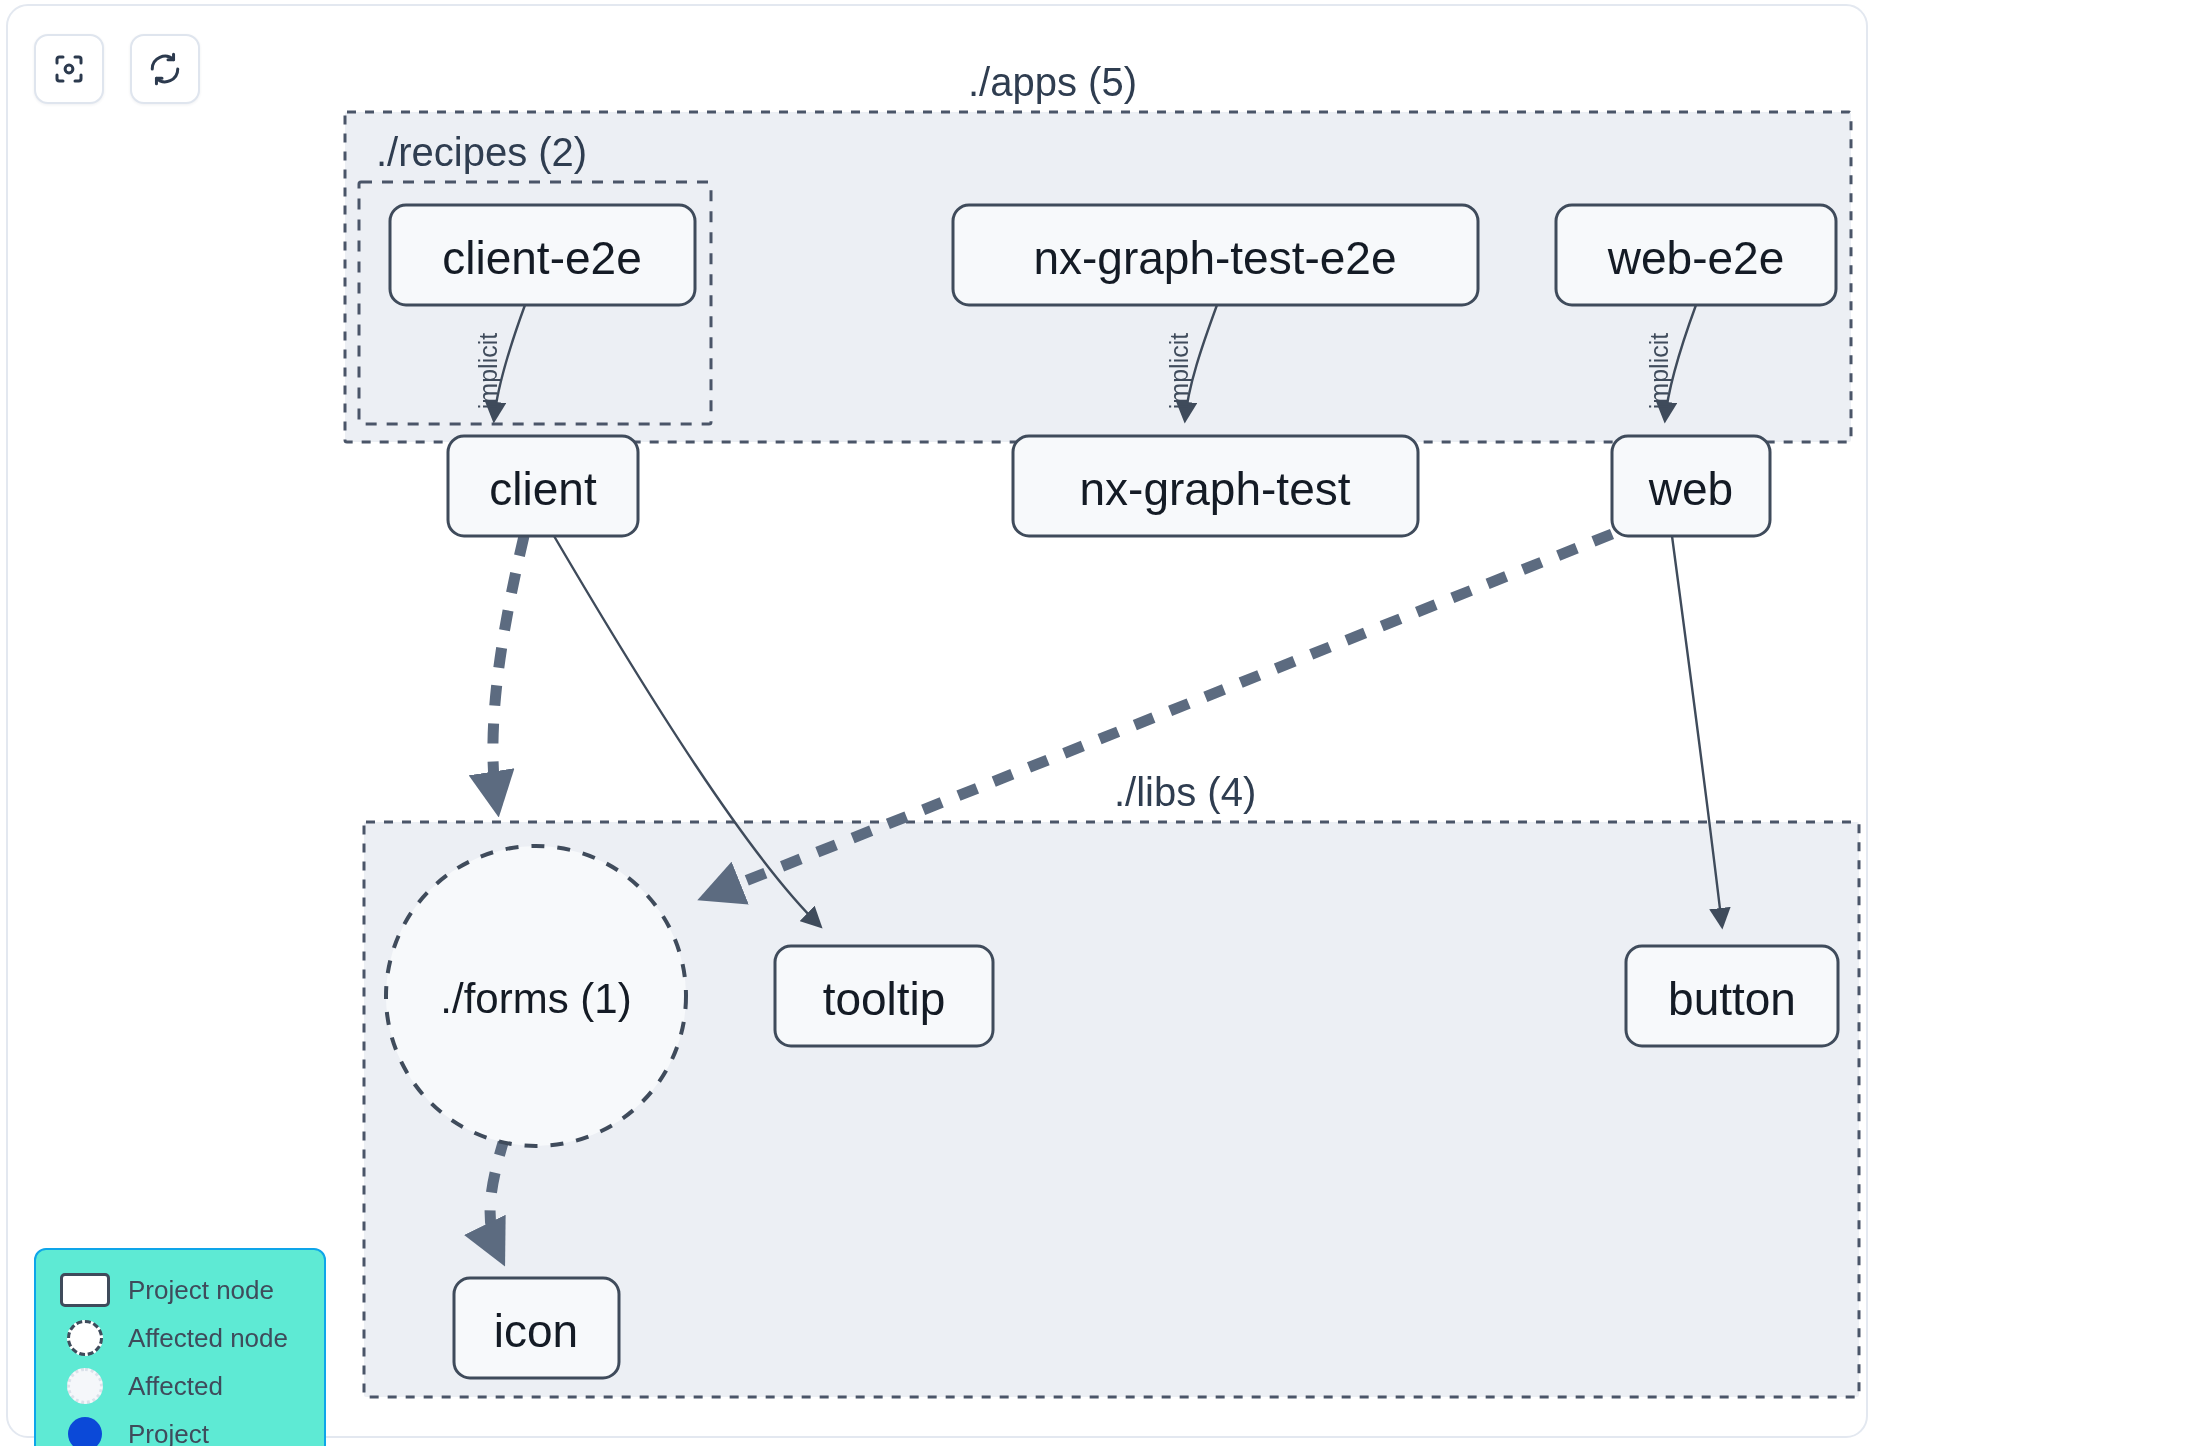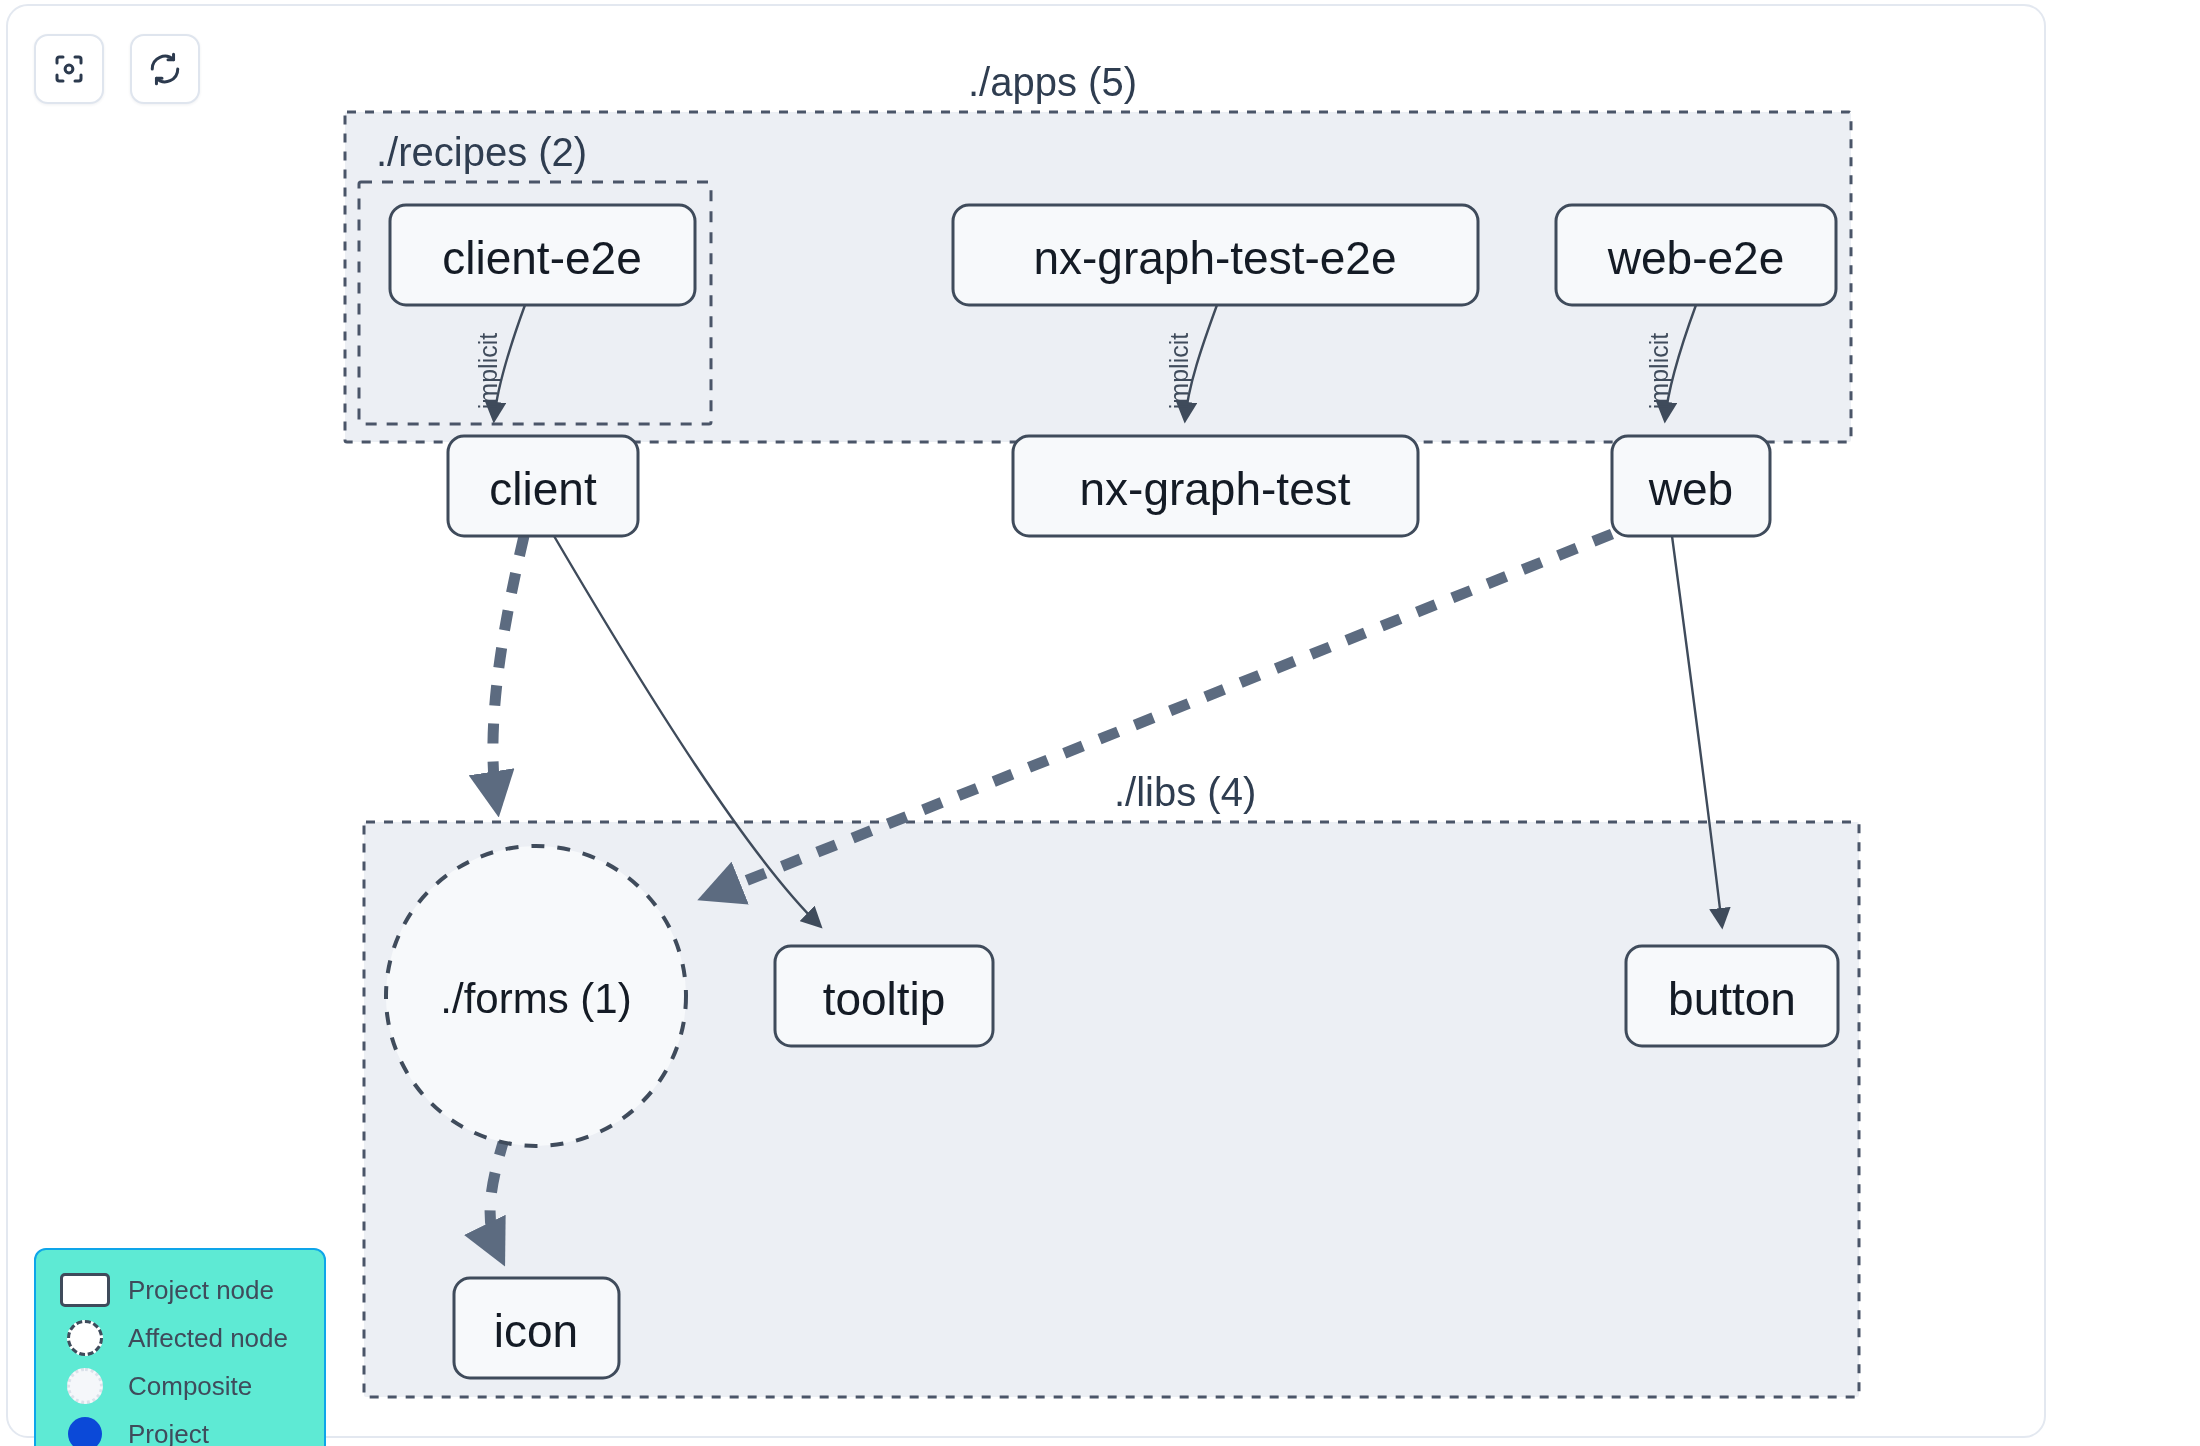--- a/index.html
+++ b/index.html
@@ -18,21 +18,21 @@
     width: 2200px;
     height: 1446px;
     background: #ffffff;
   }
 
   
   .canvas-frame {
     position: absolute;
     left: 6px;
     top: 4px;
-    width: 2040px;
+    width: 1862px;
     height: 1434px;
     box-sizing: border-box;
     background: #ffffff;
     border: 2px solid #e3e8f0;
     border-radius: 22px;
     overflow: hidden;
   }
 
   
   .toolbar {
@@ -343,21 +343,21 @@
       <span class="legend-swatch">
         <span class="sw-composite"></span>
       </span>
       <span class="legend-text">Affected node</span>
     </div>
 
     <div class="legend-row">
       <span class="legend-swatch">
         <span class="sw-affected"></span>
       </span>
-      <span class="legend-text">Composite</span>
+      <span class="legend-text">Affected</span>
     </div>
 
     <div class="legend-row">
       <span class="legend-swatch">
         <span class="sw-touched"></span>
       </span>
       <span class="legend-text">Project</span>
     </div>
   </div>
 </div>

